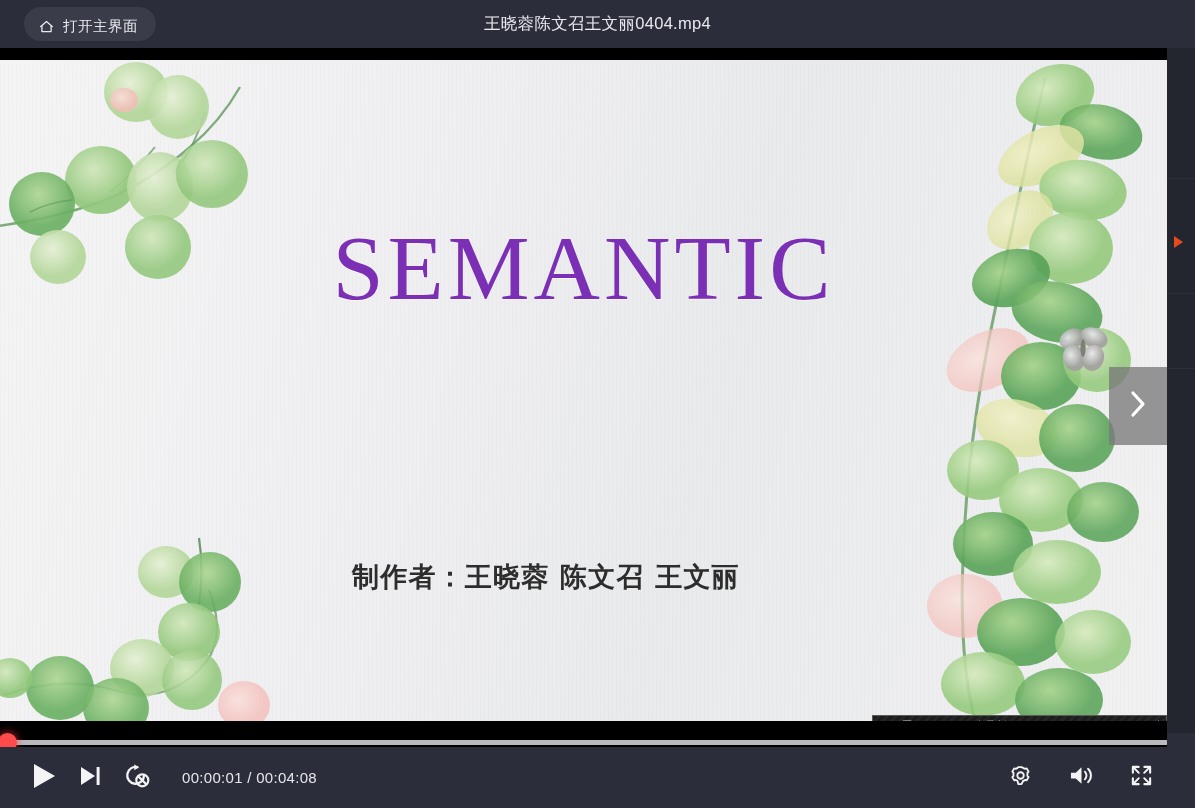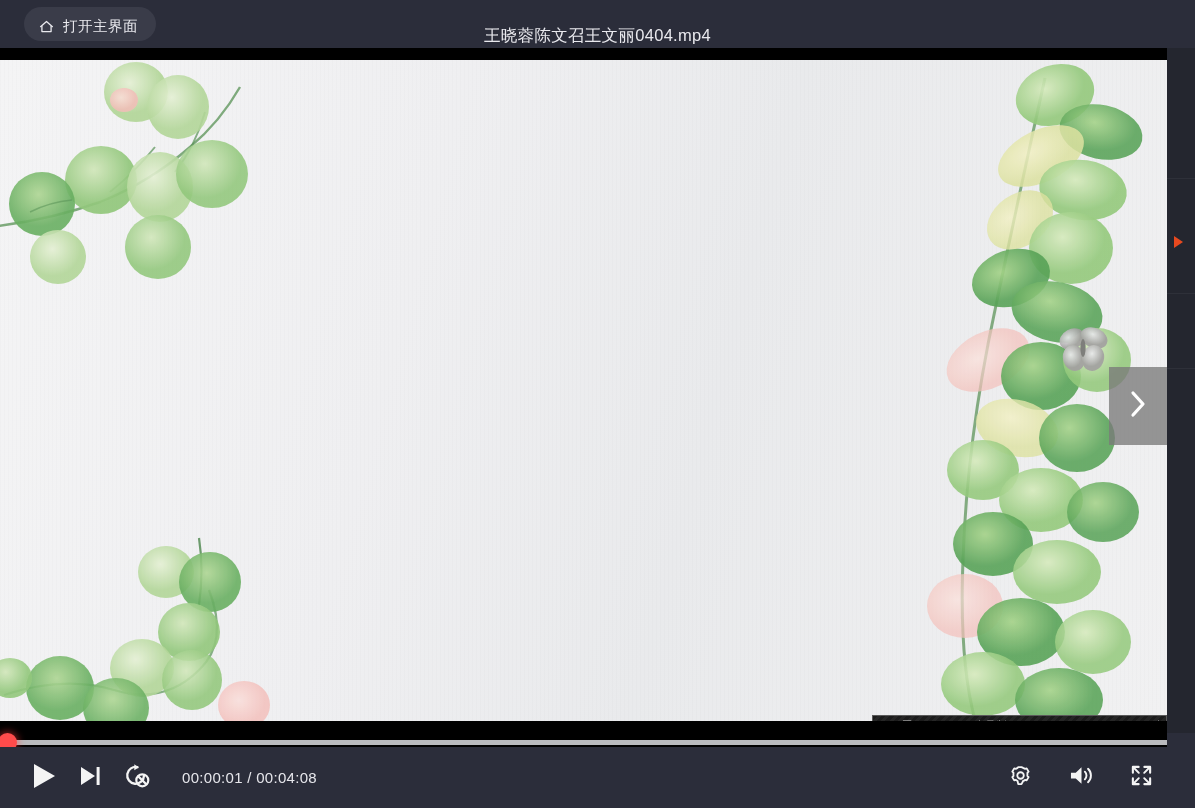--- a/index.html
+++ b/index.html
@@ -26,21 +26,20 @@
   .home-icon { width: 17px; height: 17px; display:block; }
   .home-label {
     color: #e9e9ee; font-size: 14.5px; letter-spacing: .5px;
     white-space: nowrap;
   }
   .video-title {
     position: absolute; left: 0; top: 0; width: 1195px; height: 48px;
     display: flex; align-items: center; justify-content: center;
     color: #e9e9ee; font-size: 16.5px; letter-spacing: .3px;
     pointer-events: none;
-    margin-top: 12px;
   }
 
   
   .stage {
     position: absolute; left: 0; top: 48px; width: 1167px; height: 685px;
     background: #000; overflow: hidden;
   }
   .slide {
     position: absolute; left: 0; top: 12px; width: 1167px; height: 661px;
     background:
@@ -287,23 +286,25 @@
               <ellipse cx="11" cy="-10" rx="14" ry="10" fill="url(#bfg)" transform="rotate(24 11 -10)"></ellipse>
               <ellipse cx="-9" cy="10" rx="11" ry="13" fill="url(#bfg)" transform="rotate(-16 -9 10)"></ellipse>
               <ellipse cx="10" cy="10" rx="11" ry="13" fill="url(#bfg)" transform="rotate(16 10 10)"></ellipse>
               <ellipse cx="0" cy="0" rx="2.6" ry="9" fill="#6f6d6d"></ellipse>
             </g>
           </g>
         </svg>
       </div>
 
       <div class="slide-title">
+        <div class="ln1">SEMANTIC</div>
       </div>
 
       <div class="slide-sub">
+        <div>制作者：王晓蓉 陈文召 王文丽</div>
       </div>
 
       <div class="next-btn">
         <span>
           <svg width="20" height="30" viewBox="0 0 20 30">
             <path d="M5 4 L15 15 L5 26" fill="none" stroke="#ffffff" stroke-width="3.2" stroke-linecap="round" stroke-linejoin="round"></path>
           </svg>
         </span>
       </div>
 

